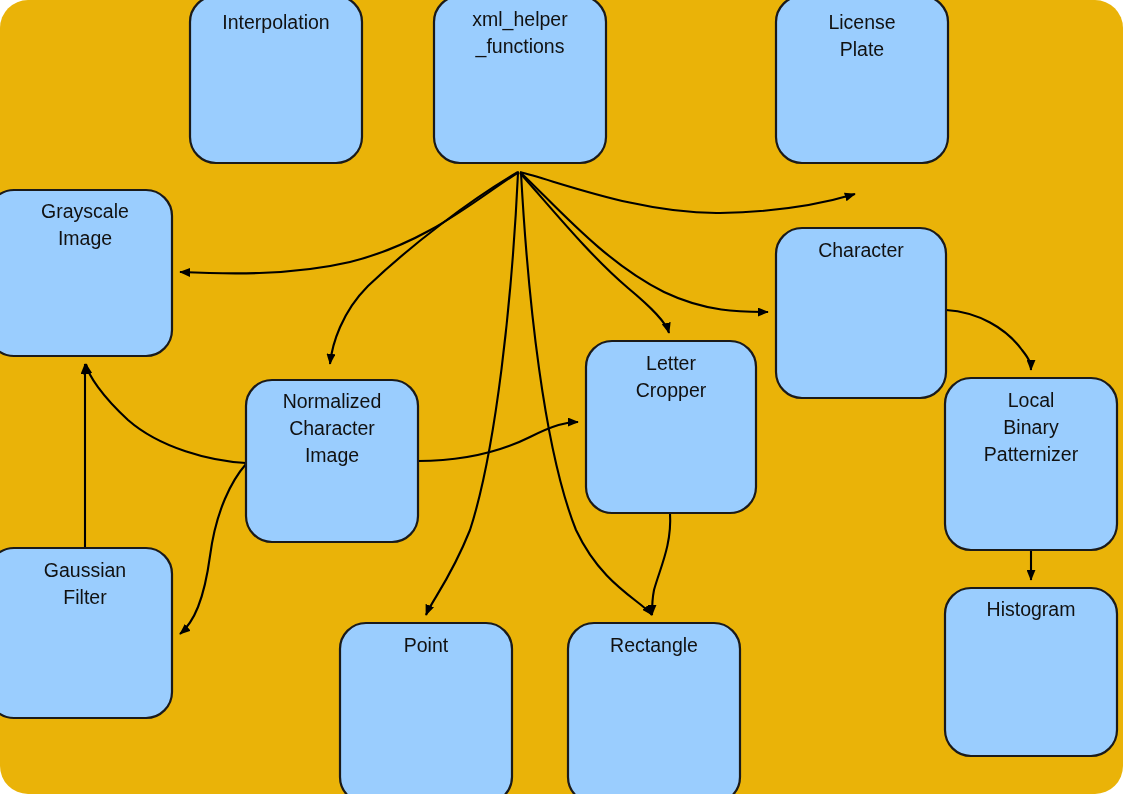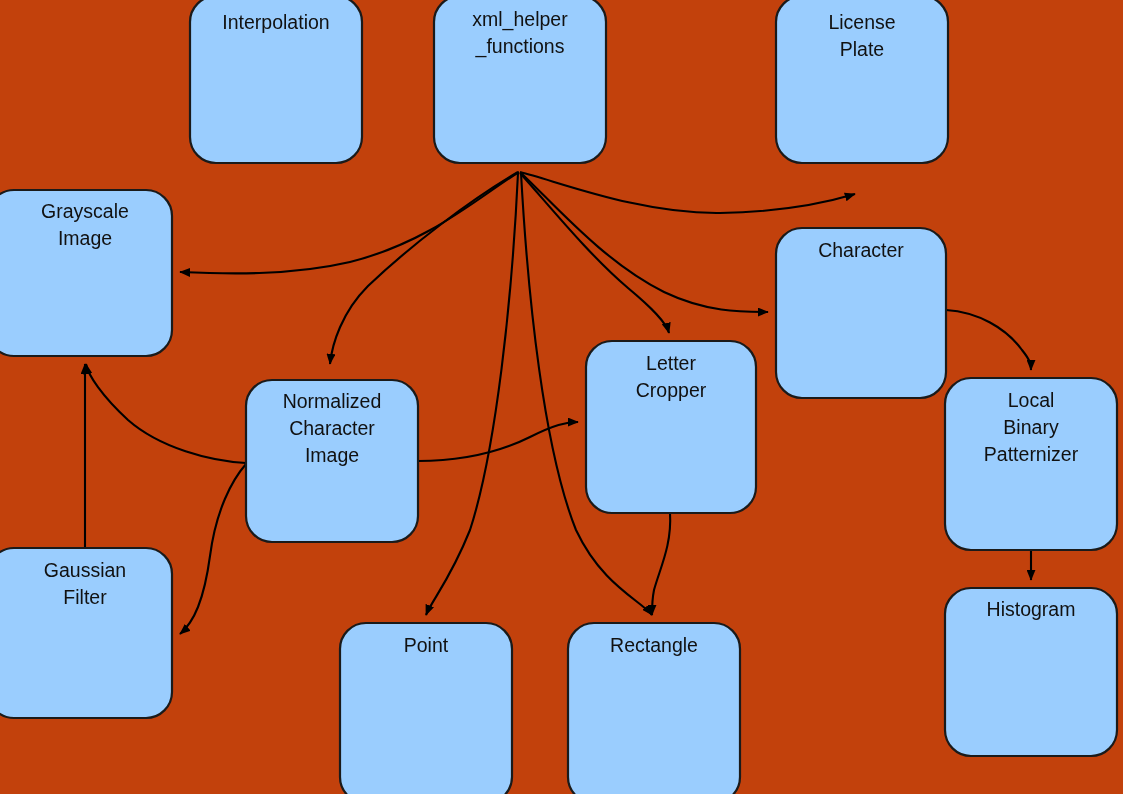--- a/index.html
+++ b/index.html
@@ -10,21 +10,22 @@
   body {
     width: 1123px;
     height: 794px;
     overflow: hidden;
     font-family: "Liberation Sans", sans-serif;
   }
   #diagram-root {
     position: relative;
     width: 1123px;
     height: 794px;
-    background: #c2410c;
+    background: #eab308;
+    border-radius: 28px;
   }
   svg#diagram-canvas {
     position: absolute;
     top: 0;
     left: 0;
     width: 1123px;
     height: 794px;
     display: block;
   }
   .node-shape {

